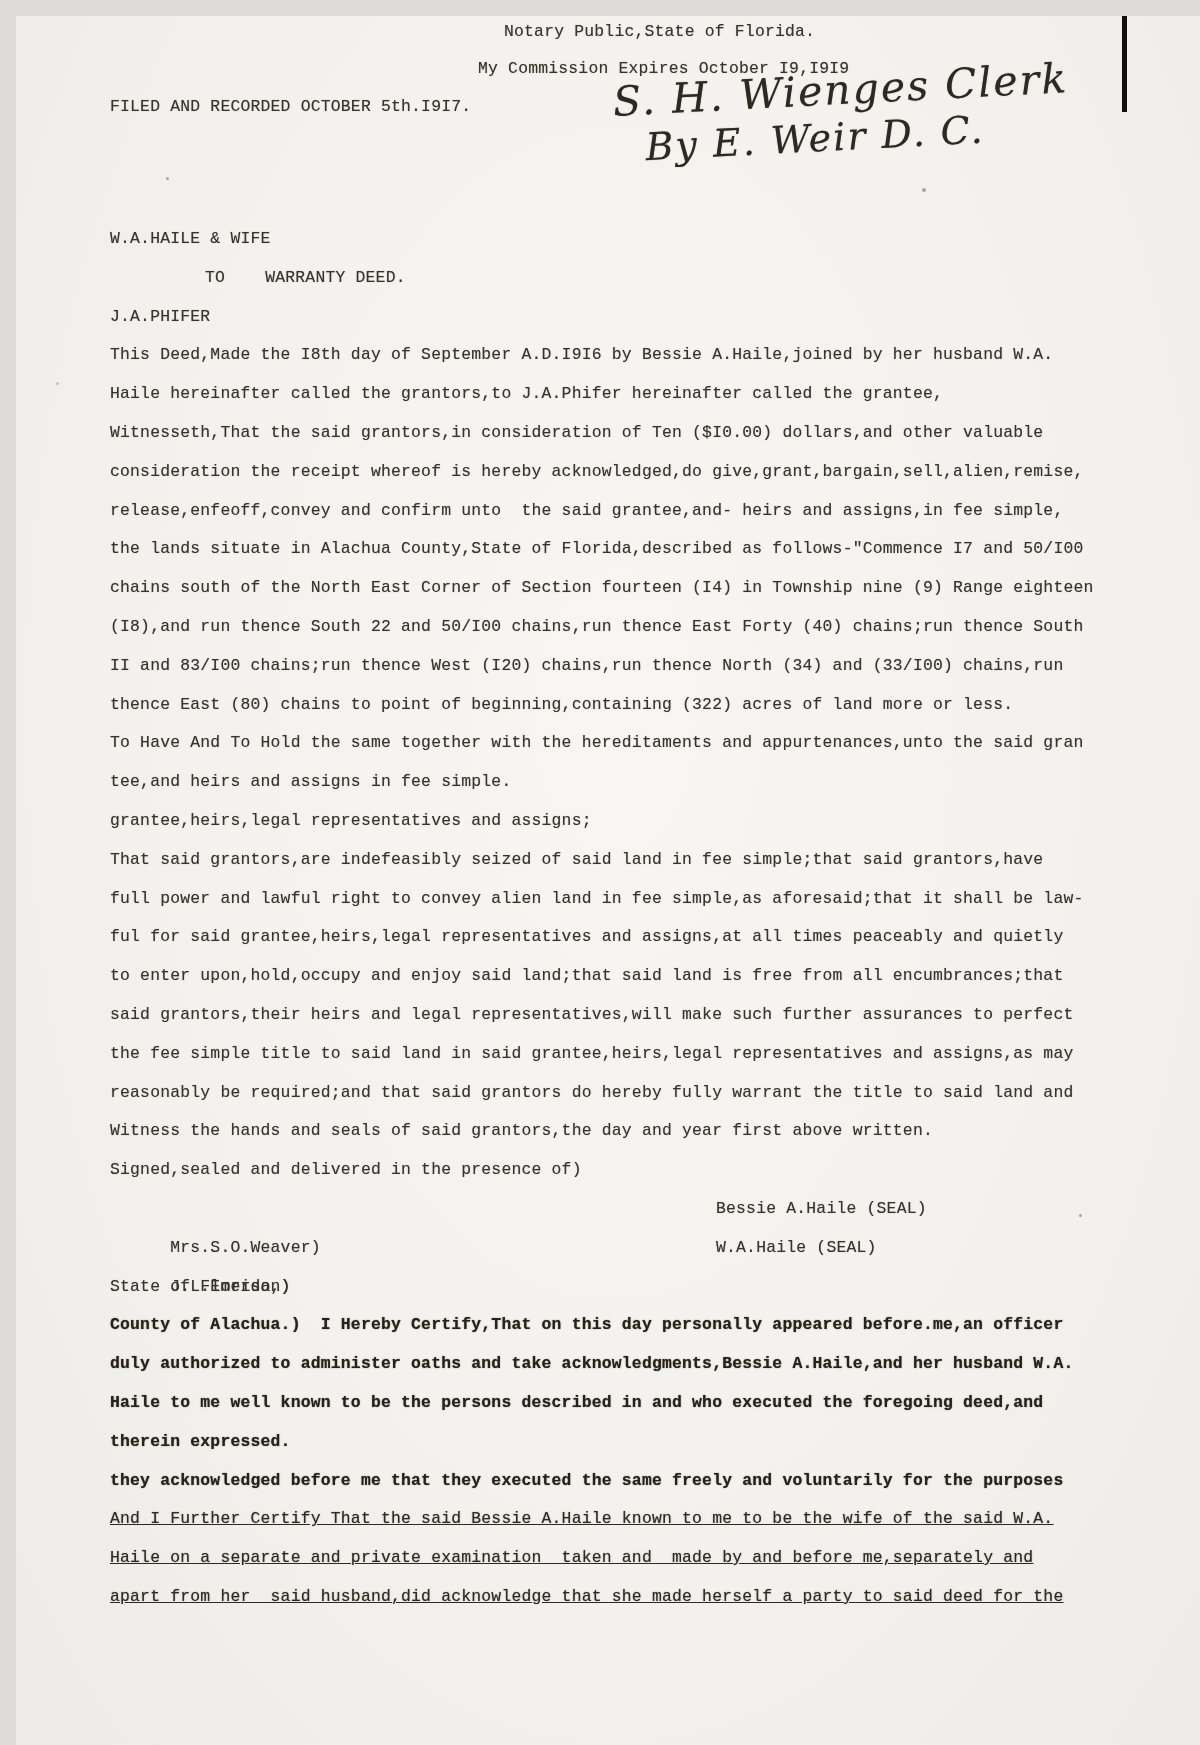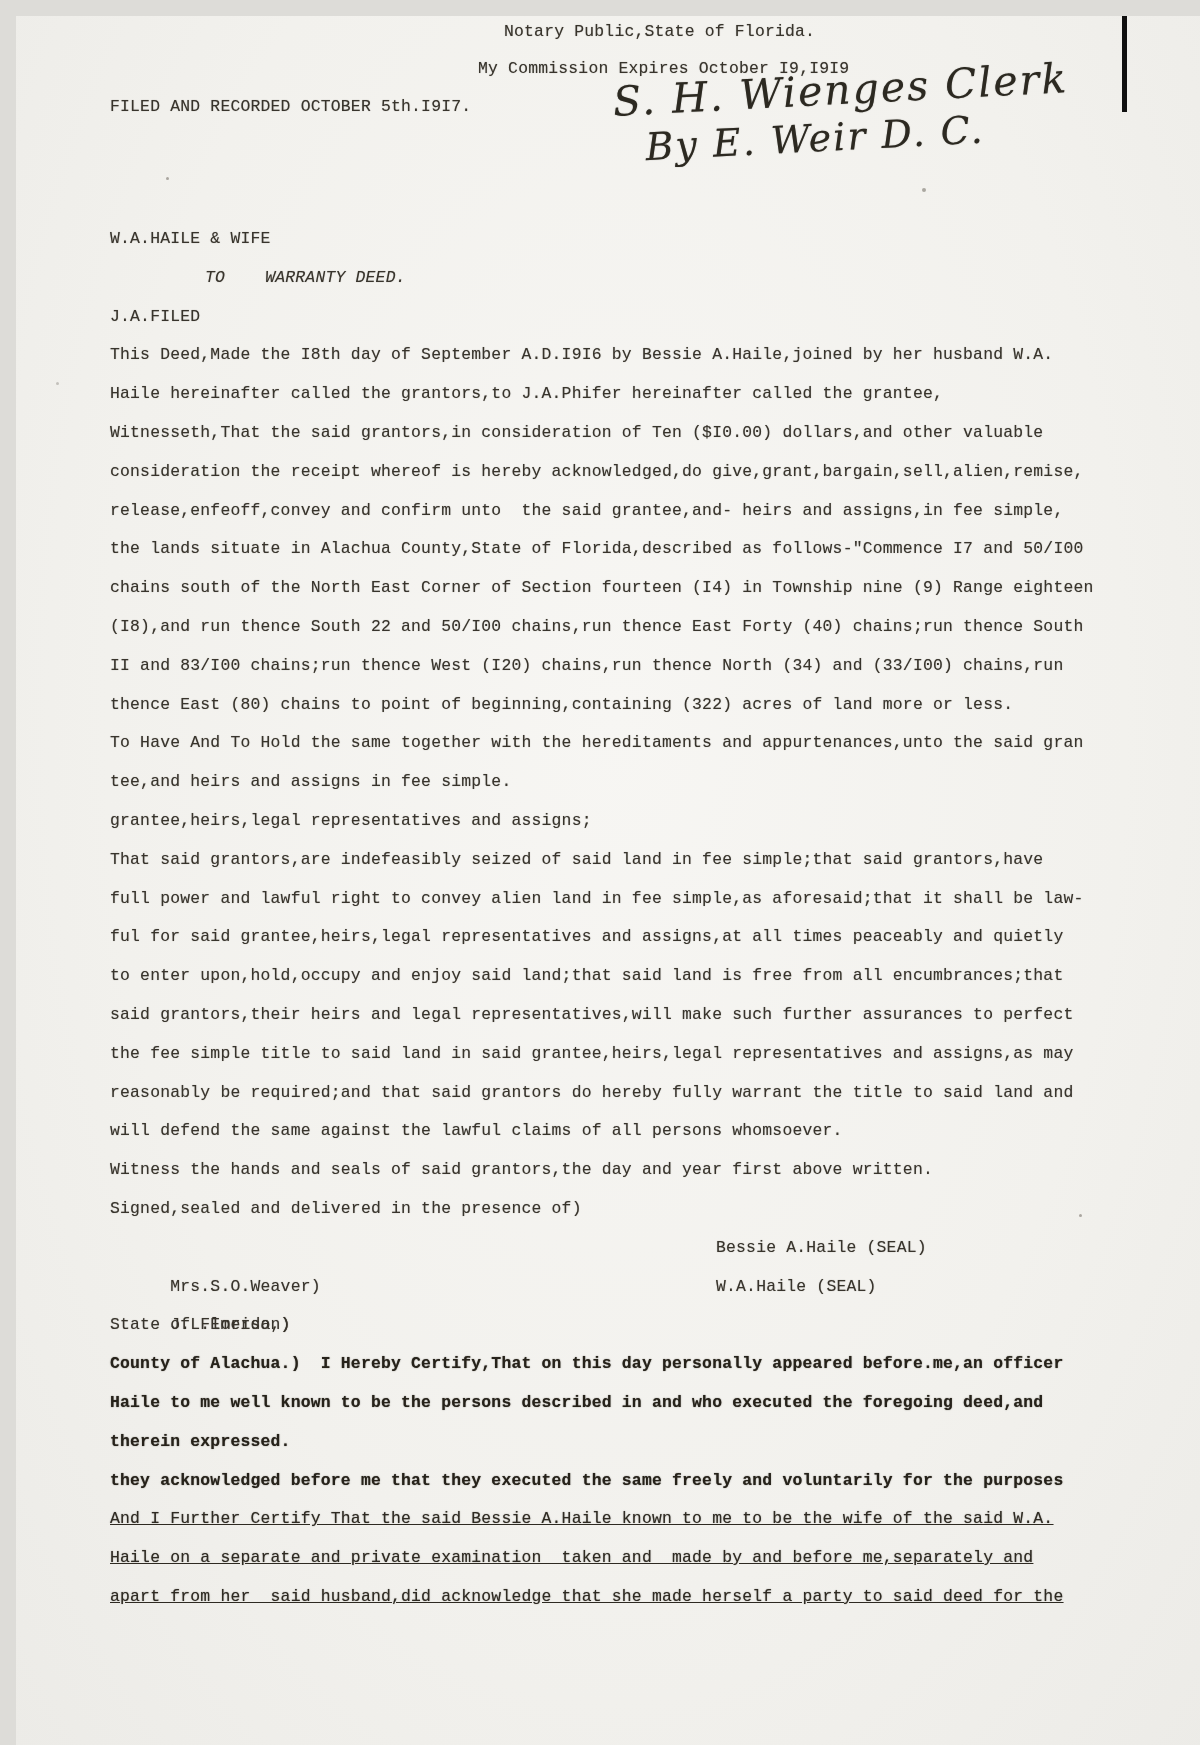--- a/index.html
+++ b/index.html
@@ -32,21 +32,21 @@
     font-style:italic;
     color:#2c2921;
     text-shadow:0 0 1px rgba(44,41,33,0.5);
   }
   .hand1{font-size:41px;line-height:48px;letter-spacing:2px;}
   .hand2{font-size:38px;line-height:46px;margin-left:30px;letter-spacing:2px;}
 
   
   .textcol{position:absolute;left:94px;top:204px;width:1080px;}
   .line{height:38.8px;line-height:38.8px;}
-  .indent{padding-left:95px;font-style:italic;}
+  .indent{padding-left:95px;}
   .wrow{position:relative;}
   .wrow .sig{position:absolute;left:606px;top:0;}
   .heavy{font-weight:bold;color:#26221a;text-shadow:0 0 1.2px rgba(38,34,26,0.7);}
   .semiheavy{color:#2e2a22;text-shadow:0 0 1.2px rgba(46,42,34,0.6);text-decoration:underline;}
 
   
   .edge-long{position:absolute;left:1193px;top:8px;width:4px;height:1437px;background:#161616;}
   .edge-short{position:absolute;left:1106px;top:0;width:5px;height:96px;background:#101010;}
   .speck{position:absolute;width:4px;height:4px;border-radius:50%;background:#6f6a60;opacity:.55;}
   .sp1{left:150px;top:161px;width:3px;height:3px;}
@@ -71,21 +71,21 @@
   <div class="tline filed">FILED AND RECORDED OCTOBER 5th.I9I7.</div>
 
   <div class="hand">
     <div class="hand1">S. H. Wienges Clerk</div>
     <div class="hand2">By E. Weir D. C.</div>
   </div>
 
   <div class="textcol">
     <div class="line">W.A.HAILE &amp; WIFE</div>
     <div class="line indent">TO    WARRANTY DEED.</div>
-    <div class="line">J.A.FILED</div>
+    <div class="line">J.A.PHIFER</div>
 
     <div class="line">This Deed,Made the I8th day of September A.D.I9I6 by Bessie A.Haile,joined by her husband W.A.</div>
     <div class="line">Haile hereinafter called the grantors,to J.A.Phifer hereinafter called the grantee,</div>
     <div class="line">Witnesseth,That the said grantors,in consideration of Ten ($I0.00) dollars,and other valuable</div>
     <div class="line">consideration the receipt whereof is hereby acknowledged,do give,grant,bargain,sell,alien,remise,</div>
     <div class="line">release,enfeoff,convey and confirm unto  the said grantee,and- heirs and assigns,in fee simple,</div>
     <div class="line">the lands situate in Alachua County,State of Florida,described as follows-"Commence I7 and 50/I00</div>
     <div class="line">chains south of the North East Corner of Section fourteen (I4) in Township nine (9) Range eighteen</div>
     <div class="line">(I8),and run thence South 22 and 50/I00 chains,run thence East Forty (40) chains;run thence South</div>
     <div class="line">II and 83/I00 chains;run thence West (I20) chains,run thence North (34) and (33/I00) chains,run</div>
@@ -93,35 +93,35 @@
     <div class="line">To Have And To Hold the same together with the hereditaments and appurtenances,unto the said gran</div>
     <div class="line">tee,and heirs and assigns in fee simple.</div>
     <div class="line">grantee,heirs,legal representatives and assigns;</div>
     <div class="line">That said grantors,are indefeasibly seized of said land in fee simple;that said grantors,have</div>
     <div class="line">full power and lawful right to convey alien land in fee simple,as aforesaid;that it shall be law-</div>
     <div class="line">ful for said grantee,heirs,legal representatives and assigns,at all times peaceably and quietly</div>
     <div class="line">to enter upon,hold,occupy and enjoy said land;that said land is free from all encumbrances;that</div>
     <div class="line">said grantors,their heirs and legal representatives,will make such further assurances to perfect</div>
     <div class="line">the fee simple title to said land in said grantee,heirs,legal representatives and assigns,as may</div>
     <div class="line">reasonably be required;and that said grantors do hereby fully warrant the title to said land and</div>
-    <div class="line">will defend the same against the lawful claims of all persons whomsoever.</div>
     <div class="line">Witness the hands and seals of said grantors,the day and year first above written.</div>
     <div class="line">Signed,sealed and delivered in the presence of)</div>
 
     <div class="line wrow">
       <span>Mrs.S.O.Weaver)</span>
       <span class="sig">Bessie A.Haile (SEAL)</span>
     </div>
     <div class="line wrow">
       <span>J.L.Emerson)</span>
       <span class="sig">W.A.Haile (SEAL)</span>
     </div>
 
     <div class="line">State of Florida,)</div>
     <div class="line heavy">County of Alachua.)  I Hereby Certify,That on this day personally appeared before.me,an officer</div>
+    <div class="line heavy">duly authorized to administer oaths and take acknowledgments,Bessie A.Haile,and her husband W.A.</div>
     <div class="line heavy">Haile to me well known to be the persons described in and who executed the foregoing deed,and</div>
     <div class="line heavy">therein expressed.</div>
     <div class="line heavy">they acknowledged before me that they executed the same freely and voluntarily for the purposes</div>
     <div class="line semiheavy">And I Further Certify That the said Bessie A.Haile known to me to be the wife of the said W.A.</div>
     <div class="line semiheavy">Haile on a separate and private examination  taken and  made by and before me,separately and</div>
     <div class="line semiheavy">apart from her  said husband,did acknowledge that she made herself a party to said deed for the</div>
   </div>
 
 </div>
 

